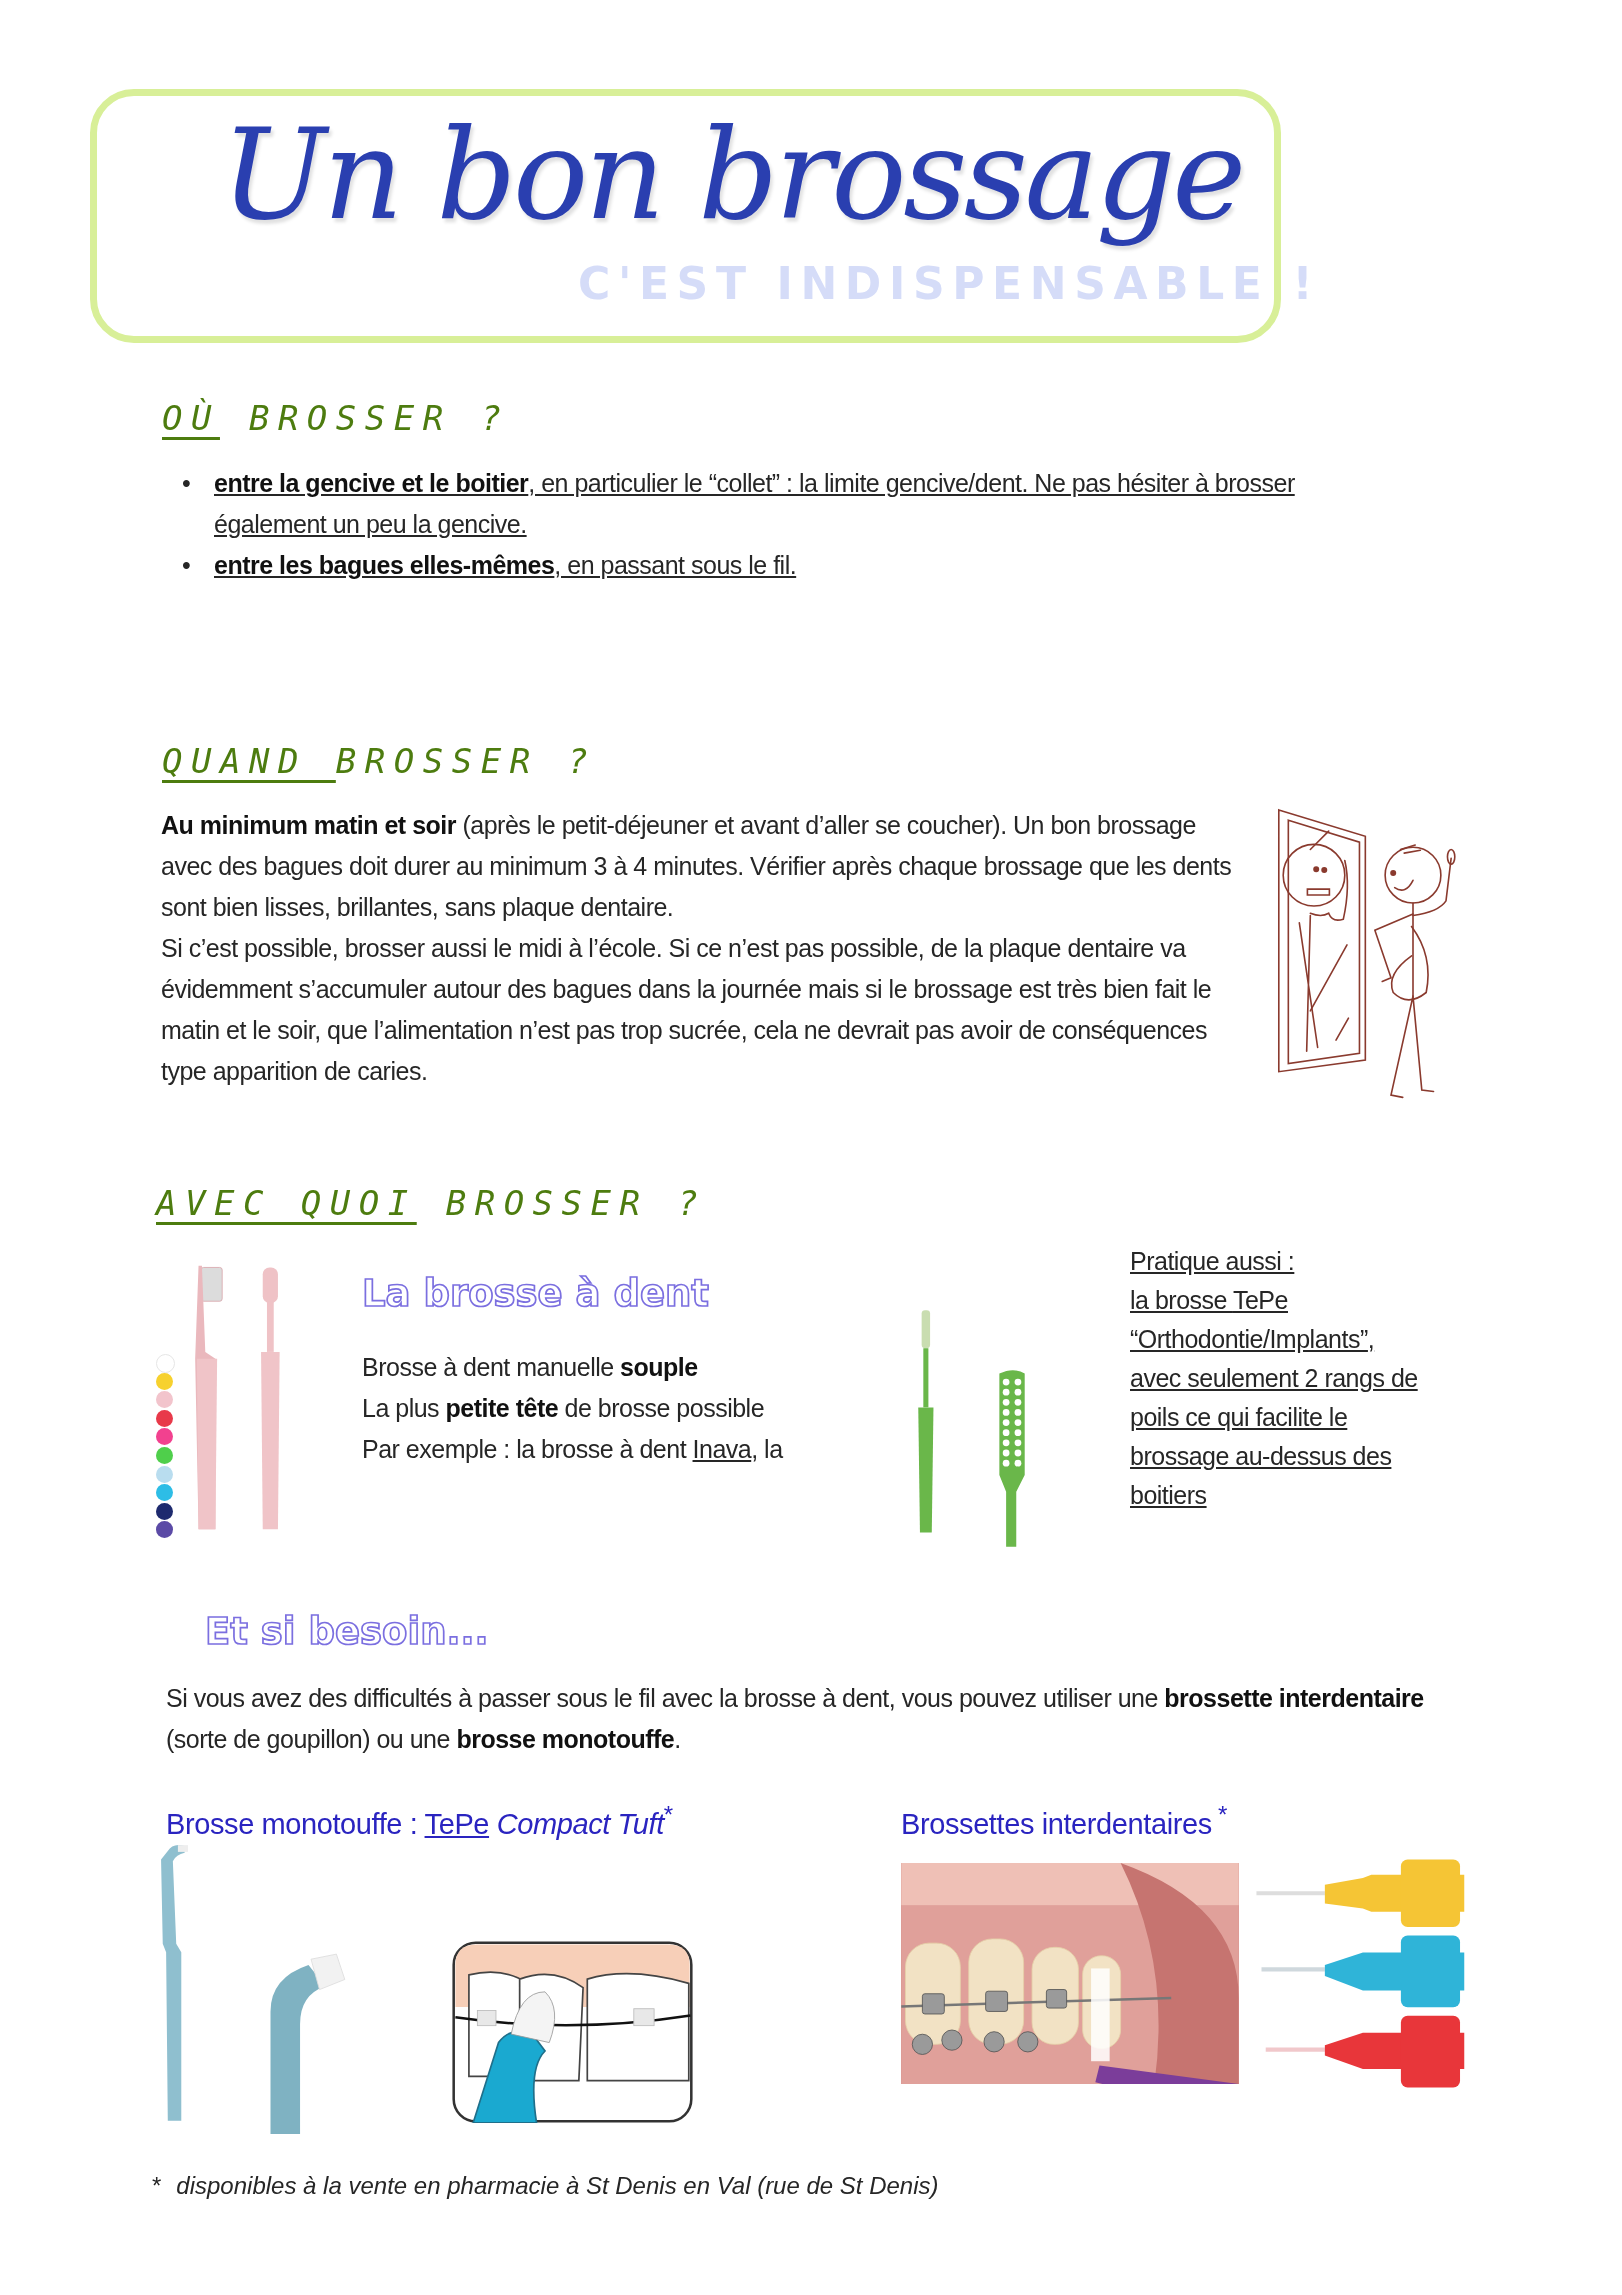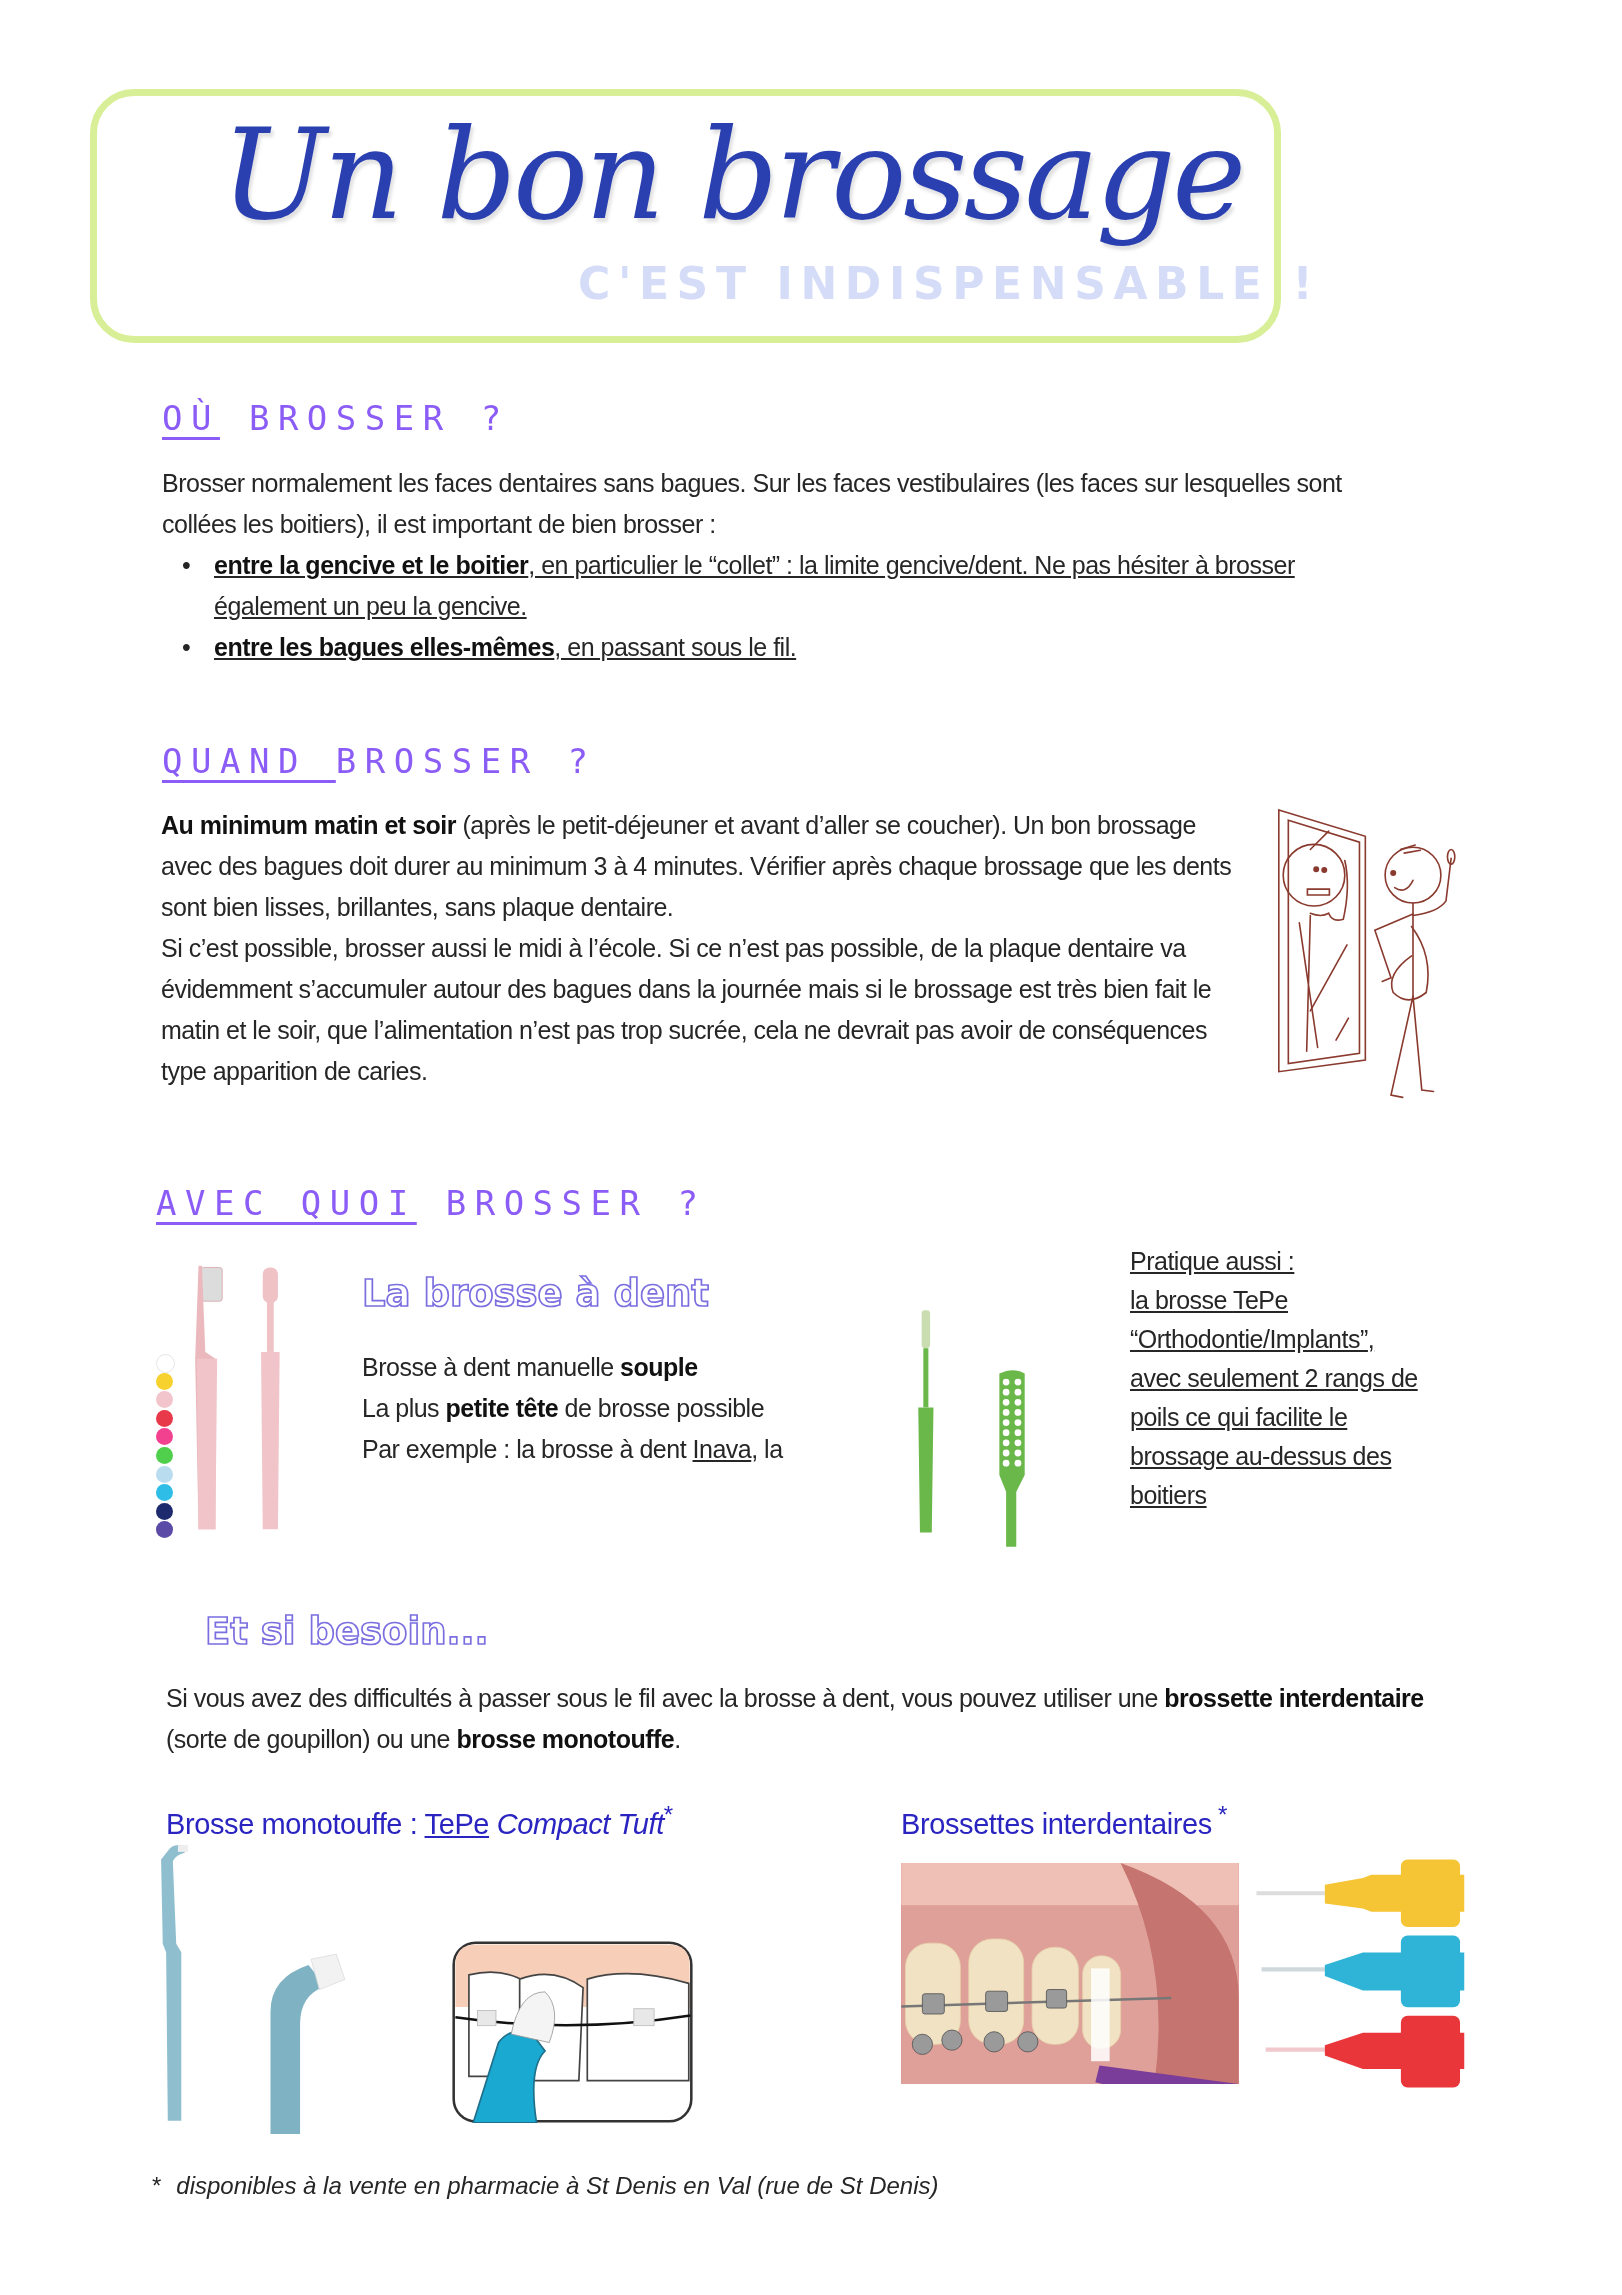--- a/index.html
+++ b/index.html
@@ -7,21 +7,21 @@
          font-family: "Liberation Sans", sans-serif; color: #1f1f1f; }
   .abs { position: absolute; }
   .title-box { left: 90px; top: 89px; width: 1177px; height: 240px;
                border: 7.6px solid #d8ef98; border-radius: 44px; background: #fff; }
   .script-title { left: 221px; top: 112px; font-family: "DejaVu Serif", serif; font-style: italic;
                   font-size: 125px; color: #2a3fb0; letter-spacing: -3.4px; white-space: nowrap;
                   text-shadow: 2.5px 4.2px 3.4px rgba(0,0,0,0.12); line-height: 1; }
   .tagline { left: 578px; top: 262px; font-family: "DejaVu Sans", sans-serif; font-weight: bold;
              font-size: 44px; letter-spacing: 7.6px; color: #d5dcf8; white-space: nowrap; line-height: 1; }
   .h2 { font-family: "DejaVu Sans Mono", monospace; font-size: 34px; letter-spacing: 8.5px;
-        color: #8b5cf6; white-space: nowrap; line-height: 1; }
+        color: #4d7c0f; white-space: nowrap; line-height: 1; font-style: italic; }
   .h2 .u { text-decoration: underline; text-decoration-thickness: 3.4px; text-underline-offset: 6.8px; }
   .body-text { font-size: 25px; line-height: 41px; color: #262626; letter-spacing: -0.5px; }
   .body-text b { color: #111; }
   .bullets { margin: 0; padding-left: 52px; text-decoration: underline; }
   .bullets li { list-style: none; position: relative; }
   .bullets li::before { content: "•"; position: absolute; left: -32px; top: 0; font-size: 25px; }
   .outline-head { font-family: "DejaVu Sans", sans-serif; font-weight: bold; font-size: 37px;
                   color: #fff; -webkit-text-stroke: 1.7px #7b6fe0; white-space: nowrap; line-height: 1; }
   .sub-blue { font-size: 29px; color: #2a24c0; white-space: nowrap; line-height: 1; letter-spacing: -0.4px; }
   .sub-blue .link { text-decoration: underline; }
@@ -35,21 +35,20 @@
 <body>
 
 <div class="abs title-box"></div>
 <div class="abs script-title">Un bon brossage</div>
 <div class="abs tagline">C'EST INDISPENSABLE !</div>
 
 <div class="abs h2" style="left:162px; top:401px;">
   <span class="u">OÙ</span><span> BROSSER ?</span>
 </div>
 <div class="abs body-text" style="left:162px; top:463px; width:1251px;">
-  <div style="width:1200px;">Brosser normalement les faces dentaires sans bagues. Sur les faces vestibulaires (les faces sur lesquelles sont collées les boitiers), il est important de bien brosser :</div>
   <ul class="bullets">
     <li><b>entre la gencive et le boitier</b><span>, en particulier le “collet” : la limite gencive/dent. Ne pas hésiter à brosser également un peu la gencive.</span></li>
     <li><b>entre les bagues elles-mêmes</b><span>, en passant sous le fil.</span></li>
   </ul>
 </div>
 
 <div class="abs h2" style="left:162px; top:744px;">
   <span class="u">QUAND </span><span>BROSSER ?</span>
 </div>
 <div class="abs body-text" style="left:161px; top:805px; width:1073px;">

